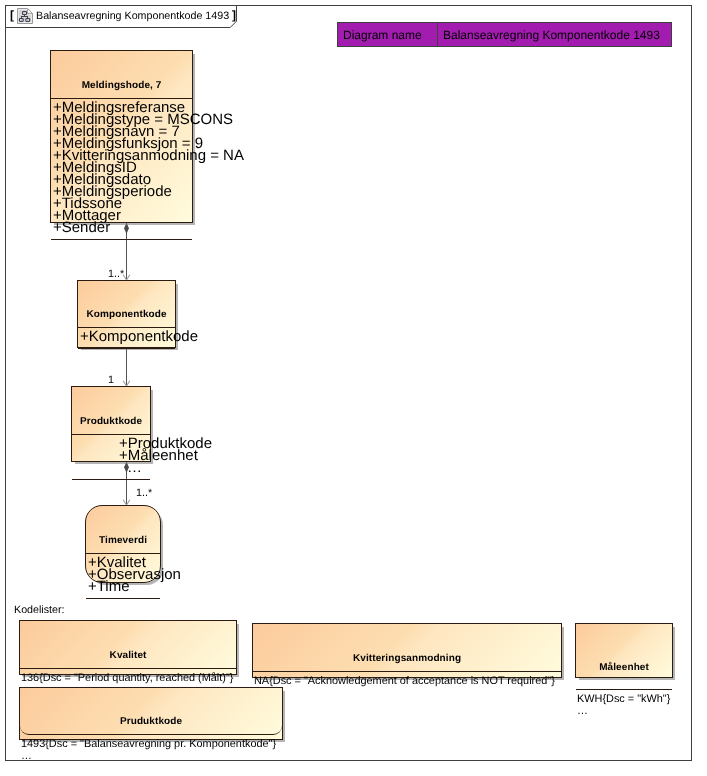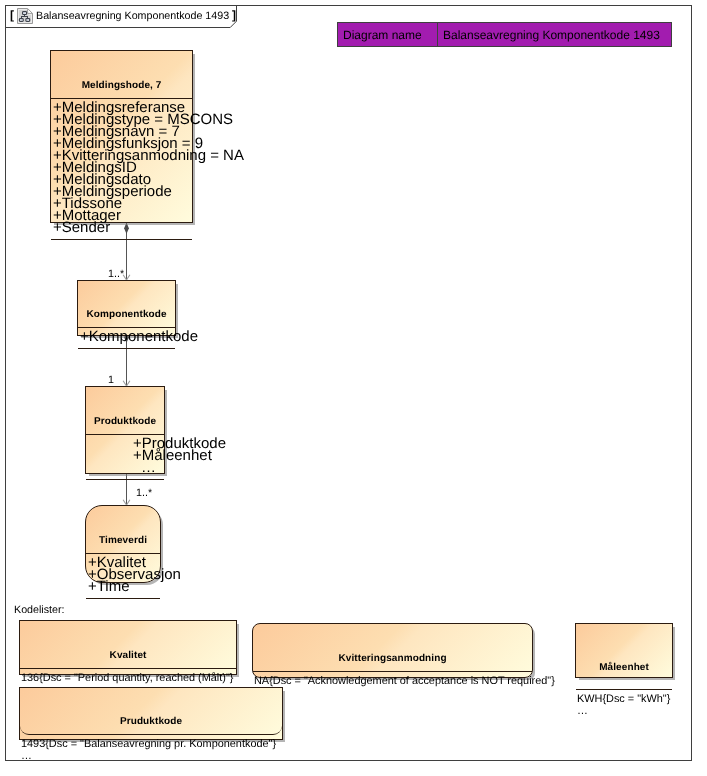--- a/index.html
+++ b/index.html
@@ -125,29 +125,29 @@
       <div>+MeldingsID</div>
       <div>+Meldingsdato</div>
       <div>+Meldingsperiode</div>
       <div>+Tidssone</div>
       <div>+Mottager</div>
       <div>+Sender</div>
     </div>
     <div class="cls-ops" style="height:8px;"></div>
   </div>
 
-  <div class="cls" style="left:77px;top:280px;width:99px;height:56px;">
+  <div class="cls" style="left:77px;top:280px;width:99px;height:68px;">
     <div class="cls-head" style="height:21px;">Komponentkode</div>
     <div class="cls-attrs" style="height:21px;">
       <div>+Komponentkode</div>
     </div>
     <div class="cls-ops" style="height:8px;"></div>
   </div>
 
-  <div class="cls" style="left:85px;top:386px;width:80px;height:88px;">
+  <div class="cls" style="left:71px;top:386px;width:80px;height:76px;">
     <div class="cls-head" style="height:22px;">Produktkode</div>
     <div class="cls-attrs" style="height:45px;padding-left:47px;">
       <div>+Produktkode</div>
       <div>+Måleenhet</div>
       <div style="text-align:center">…</div>
     </div>
     <div class="cls-ops" style="height:8px;"></div>
   </div>
 
   <div class="cls" style="left:85px;top:505px;width:76px;height:78px;border-radius:17px;">
@@ -167,21 +167,21 @@
   <span class="kodelister-label">Kodelister:</span>
 
   <div class="cls codelist" style="left:19px;top:620px;width:218px;height:55px;">
     <div class="cls-head" style="height:22px;">Kvalitet</div>
     <div class="cls-attrs" style="height:33px;border-bottom:none;">
       <div>136{Dsc = "Period quantity, reached (Målt)"}</div>
       <div>…</div>
     </div>
   </div>
 
-  <div class="cls codelist" style="left:252px;top:623px;width:281px;height:55px;border-radius:8px;">
+  <div class="cls codelist" style="left:252px;top:623px;width:310px;height:55px;">
     <div class="cls-head" style="height:22px;">Kvitteringsanmodning</div>
     <div class="cls-attrs" style="height:33px;border-bottom:none;">
       <div>NA{Dsc = "Acknowledgement of acceptance is NOT required"}</div>
       <div>…</div>
     </div>
   </div>
 
   <div class="cls codelist" style="left:575px;top:623px;width:98px;height:55px;">
     <div class="cls-head" style="height:40px;">Måleenhet</div>
     <div class="cls-attrs" style="height:33px;border-bottom:none;">

